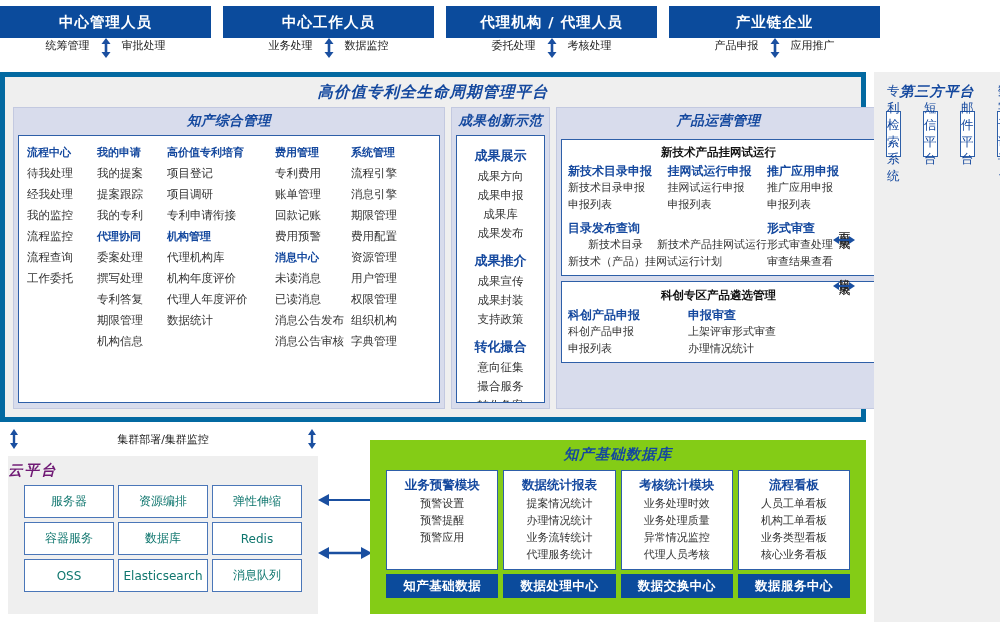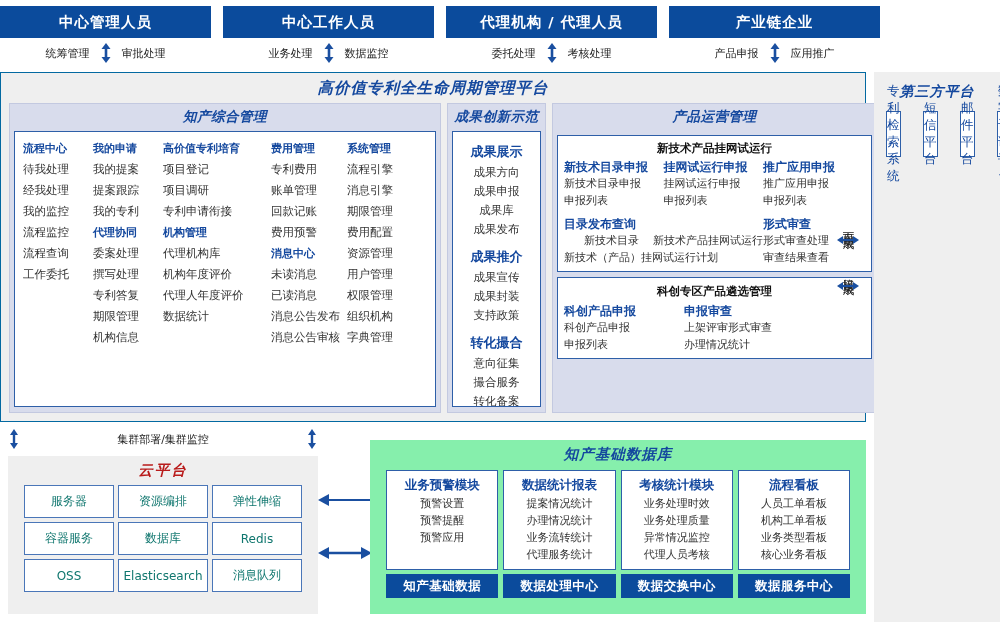--- a/index.html
+++ b/index.html
@@ -12,28 +12,28 @@
   }
   
   .role-row{position:absolute;left:0;top:6px;width:880px;height:62px;display:flex;gap:12px;}
   .role-col{flex:1;display:flex;flex-direction:column;align-items:center;}
   .role-box{
     width:100%;height:32px;background:#0B4B9C;color:#fff;
     display:flex;align-items:center;justify-content:center;
     font-weight:bold;font-size:14.5px;letter-spacing:1px;
   }
   .role-sub{
-    width:100%;height:30px;display:flex;align-items:center;
+    width:100%;height:30px;display:flex;
     justify-content:center;gap:10px;font-size:11px;color:#222;
   }
   .vert-arrow{display:inline-block;width:12px;height:20px;flex:0 0 12px;}
   
   .platform{
     position:absolute;left:0;top:72px;width:866px;height:350px;
-    background:#EFEFEF;border:1px solid #0369a1;box-sizing:border-box;
+    background:#EFEFEF;border:5px solid #0369a1;box-sizing:border-box;
   }
   .platform-title{
     text-align:center;font-size:15.5px;font-weight:bold;font-style:italic;
     color:#14489E;padding-top:5px;letter-spacing:1px;
   }
   .panels{
     position:absolute;left:8px;top:30px;right:32px;bottom:8px;
     display:flex;gap:6px;
   }
   .panel{
@@ -114,35 +114,35 @@
     position:absolute;left:8px;top:428px;width:310px;height:22px;
     display:flex;align-items:center;justify-content:space-between;gap:18px;
     font-size:11px;color:#222;
   }
   
   .cloud{
     position:absolute;left:8px;top:456px;width:310px;height:158px;
     background:#EFEFEF;box-sizing:border-box;
   }
   .cloud-title{
-    text-align:center;font-size:14.5px;font-weight:bold;font-style:italic;
-    color:#b91c1c;padding:5px 0 5px;letter-spacing:2px;
+    font-size:14.5px;font-weight:bold;font-style:italic;
+    color:#701a75;padding:5px 0 5px;letter-spacing:2px;
   }
   .cloud-grid{
     display:grid;grid-template-columns:repeat(3,1fr);gap:4px;padding:0 16px;
   }
   .cloud-cell{
     height:33px;background:#fff;border:1px solid #4A76B8;box-sizing:border-box;
     display:flex;align-items:center;justify-content:center;
     font-size:12px;color:#0f766e;
   }
   
   .db{
     position:absolute;left:370px;top:440px;width:496px;height:174px;
-    background:#86efac;box-sizing:border-box;
+    background:#84cc16;box-sizing:border-box;
   }
   .db-title{
     text-align:center;font-size:14.5px;font-weight:bold;font-style:italic;
     color:#14489E;padding:5px 0 6px;letter-spacing:1px;
   }
   .db-cols{display:flex;gap:5px;padding:0 16px;}
   .db-col{flex:1;display:flex;flex-direction:column;}
   .db-card{
     background:#fff;border:1px solid #2E5FA8;box-sizing:border-box;
     height:100px;padding:4px 0 0;text-align:center;

